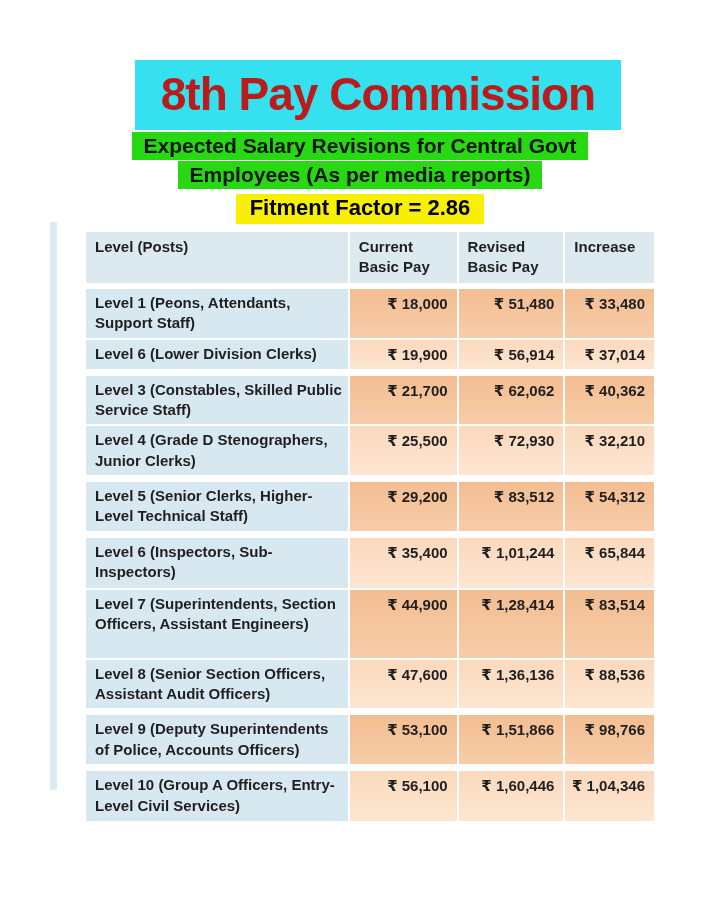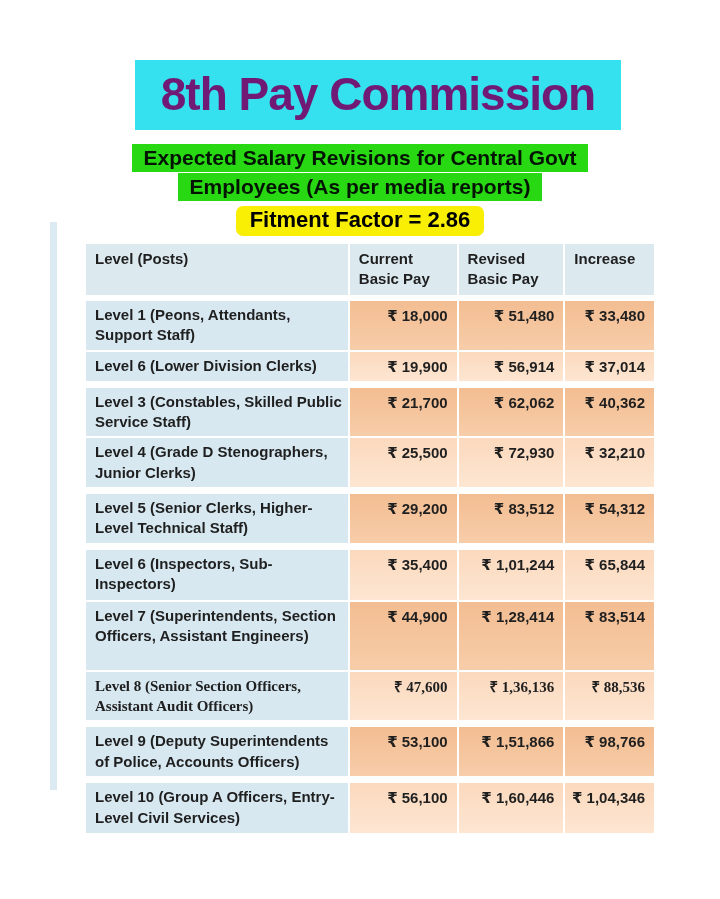--- a/index.html
+++ b/index.html
@@ -9,47 +9,46 @@
     background:#ffffff;
     font-family:"Liberation Sans","DejaVu Sans",sans-serif;
     color:#1f1f1f;
     overflow:hidden;
   }
   
   .header{ padding-top:60px; text-align:center; }
   .title-span{
     display:inline-block;
     background:#35e1ee;
-    color:#701a75;
+    color:#b91c1c;
     font-size:46px;
     font-weight:bold;
     letter-spacing:-1px;
     line-height:56px;
     padding:6px 26px 8px 26px;
     margin-left:36px;
   }
-  .subtitle{ margin-top:14px; line-height:26px; }
+  .subtitle{ margin-top:2px; line-height:26px; }
   .subtitle .sub-span{
     display:inline-block;
     background:#28d813;
     color:#031403;
     font-size:21px;
     font-weight:bold;
     padding:1px 12px;
     margin:0;
   }
   .fitment{ margin-top:4px; }
   .fitment-span{
     display:inline-block;
     background:#f8ef04;
     color:#000;
     font-size:22px;
     font-weight:bold;
     padding:1px 14px 3px 14px;
-    border-radius:7px;
   }
   
   .side-strip{
     position:absolute;
     left:50px; top:222px;
     width:7px; height:568px;
     background:#dcebf3;
   }
   
   .table-wrap{ margin:6px 0 0 84px; width:572px; }
@@ -93,21 +92,21 @@
     background:linear-gradient(180deg,#fbd9bd 0%,#fde6d2 100%);
   }
   
   tbody tr:nth-child(1){height:48px;}
   tbody tr:nth-child(2){height:27px;}
   tbody tr:nth-child(3){height:46px;}
   tbody tr:nth-child(4){height:48px;}
   tbody tr:nth-child(5){height:54px;}
   tbody tr:nth-child(6){height:50px;}
   tbody tr:nth-child(7){height:68px;}
-  tbody tr:nth-child(8){height:50px;font-family:Liberation Serif, serif;}
+  tbody tr:nth-child(8){height:50px;}
   tbody tr:nth-child(9){height:54px;}
   tbody tr:nth-child(10){height:50px;}
   
   thead tr th{border-bottom:4px solid #fff;}
   tbody tr:nth-child(2) td,
   tbody tr:nth-child(4) td,
   tbody tr:nth-child(5) td,
   tbody tr:nth-child(8) td,
   tbody tr:nth-child(9) td{
     border-bottom:5px solid #fff;

